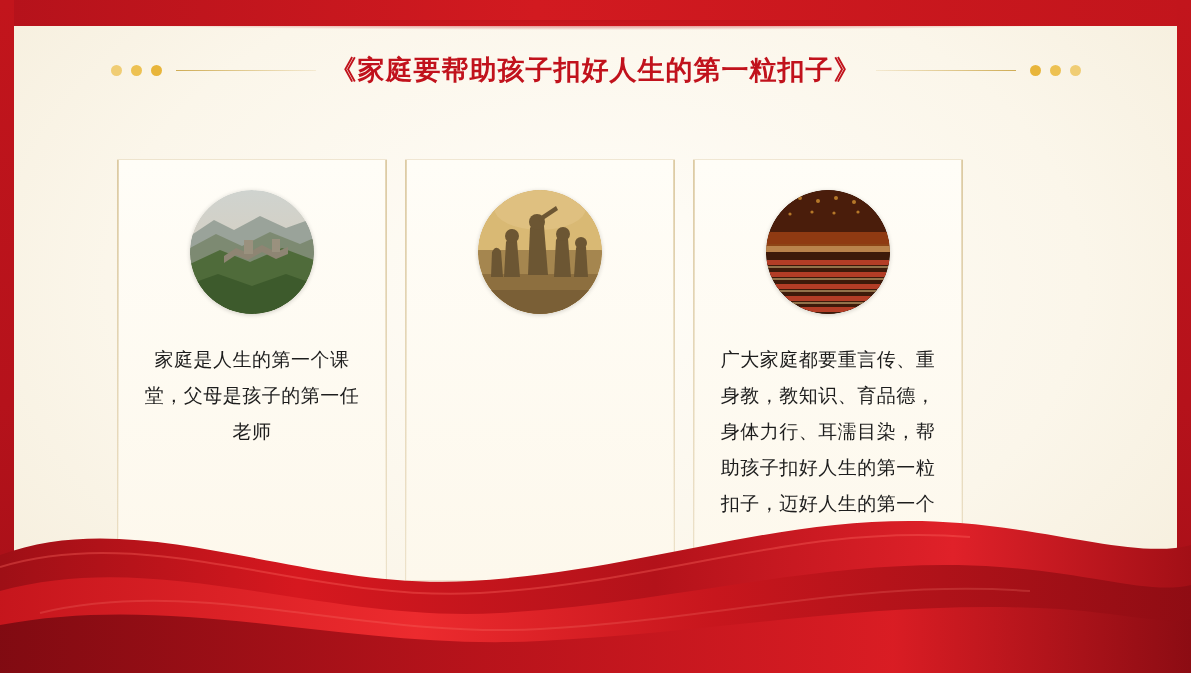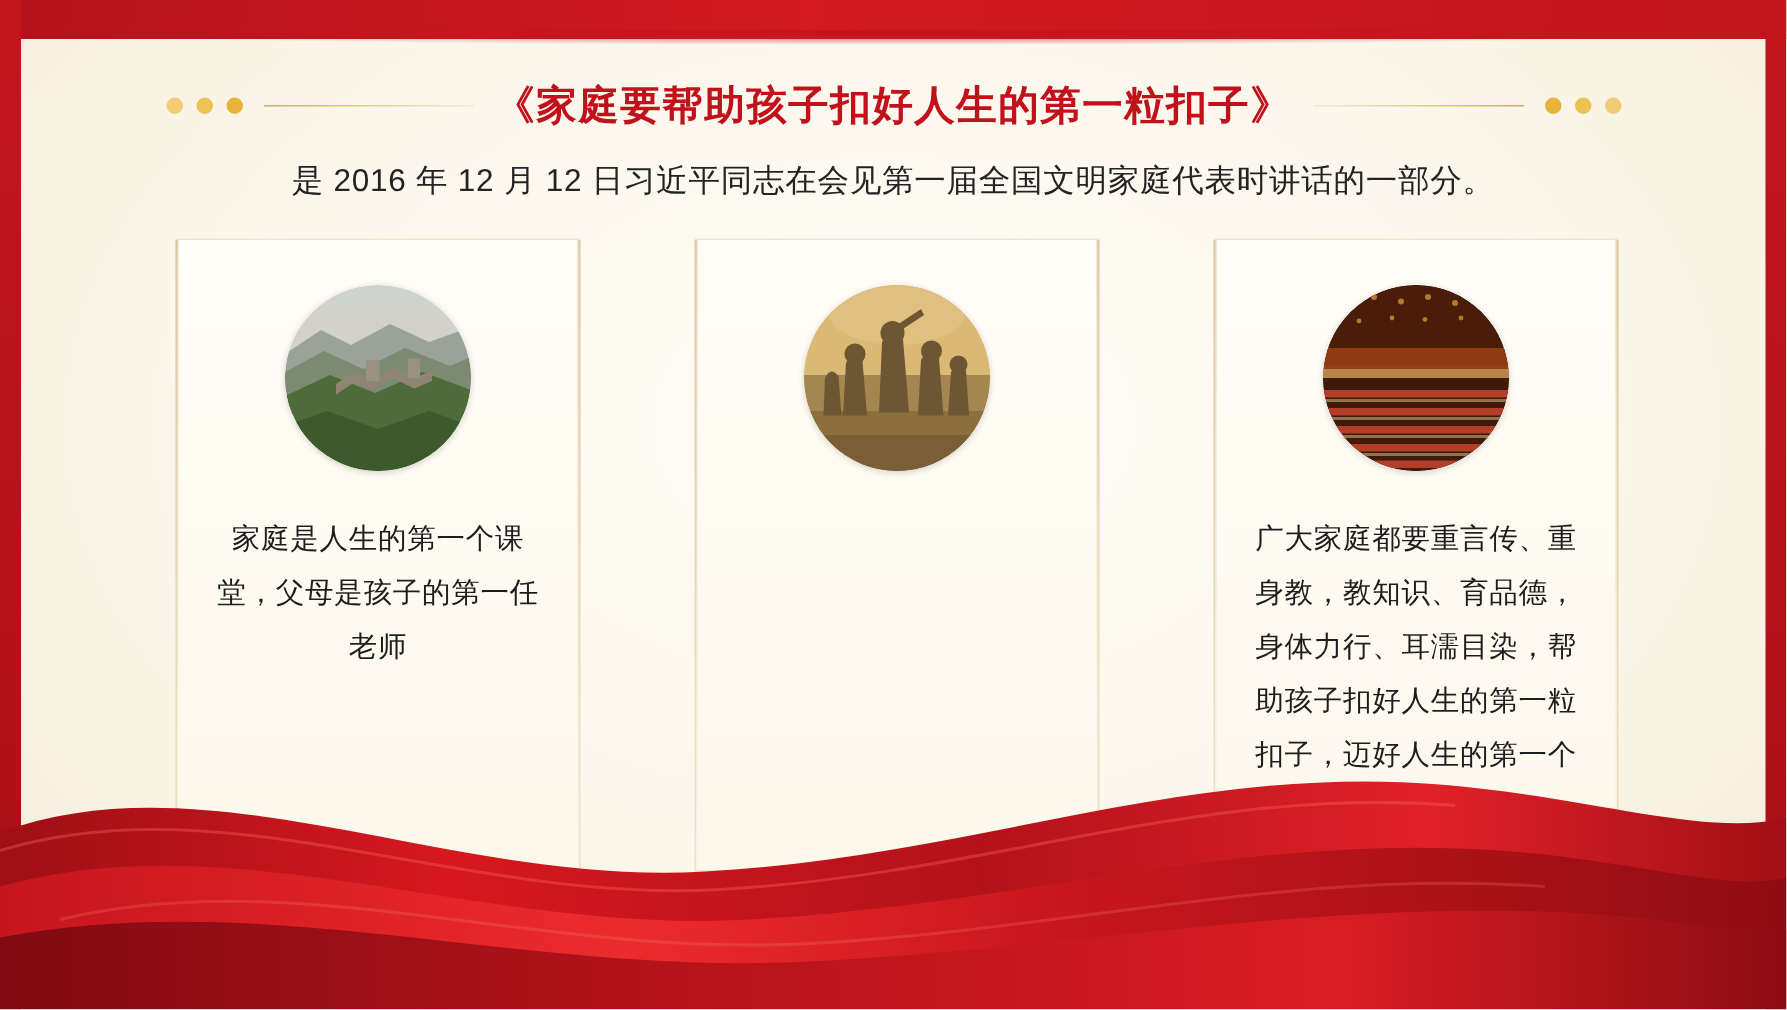--- a/index.html
+++ b/index.html
@@ -122,21 +122,21 @@
   }
 
   
   .cards {
     position: absolute;
     top: 160px;
     left: 118px;
     width: 960px;
     height: 420px;
     display: flex;
-    justify-content: space-between;
+    justify-content: flex-start;
     gap: 20px;
   }
   .card {
     position: relative;
     width: 268px;
     height: 420px;
     background: linear-gradient(180deg, #fffdf7 0%, #fdf8ec 100%);
     box-shadow: 0 0 0 1px rgba(214,196,156,0.35);
   }
   .card::before {
@@ -198,21 +198,20 @@
     <div class="rule"></div>
     <div class="main-title">《家庭要帮助孩子扣好人生的第一粒扣子》</div>
     <div class="rule right"></div>
     <div class="dots">
       <span class="dot"></span>
       <span class="dot d2"></span>
       <span class="dot d3"></span>
     </div>
   </div>
 
-  <div class="subtitle">是 2016 年 12 月 12 日习近平同志在会见第一届全国文明家庭代表时讲话的一部分。</div>
 
   <div class="cards">
 
     <div class="card">
       <div class="photo">
         <svg width="124" height="124" viewBox="0 0 124 124">
           <defs>
             <clipPath id="c1">
                 <circle cx="62" cy="62" r="62"></circle>
               </clipPath>

